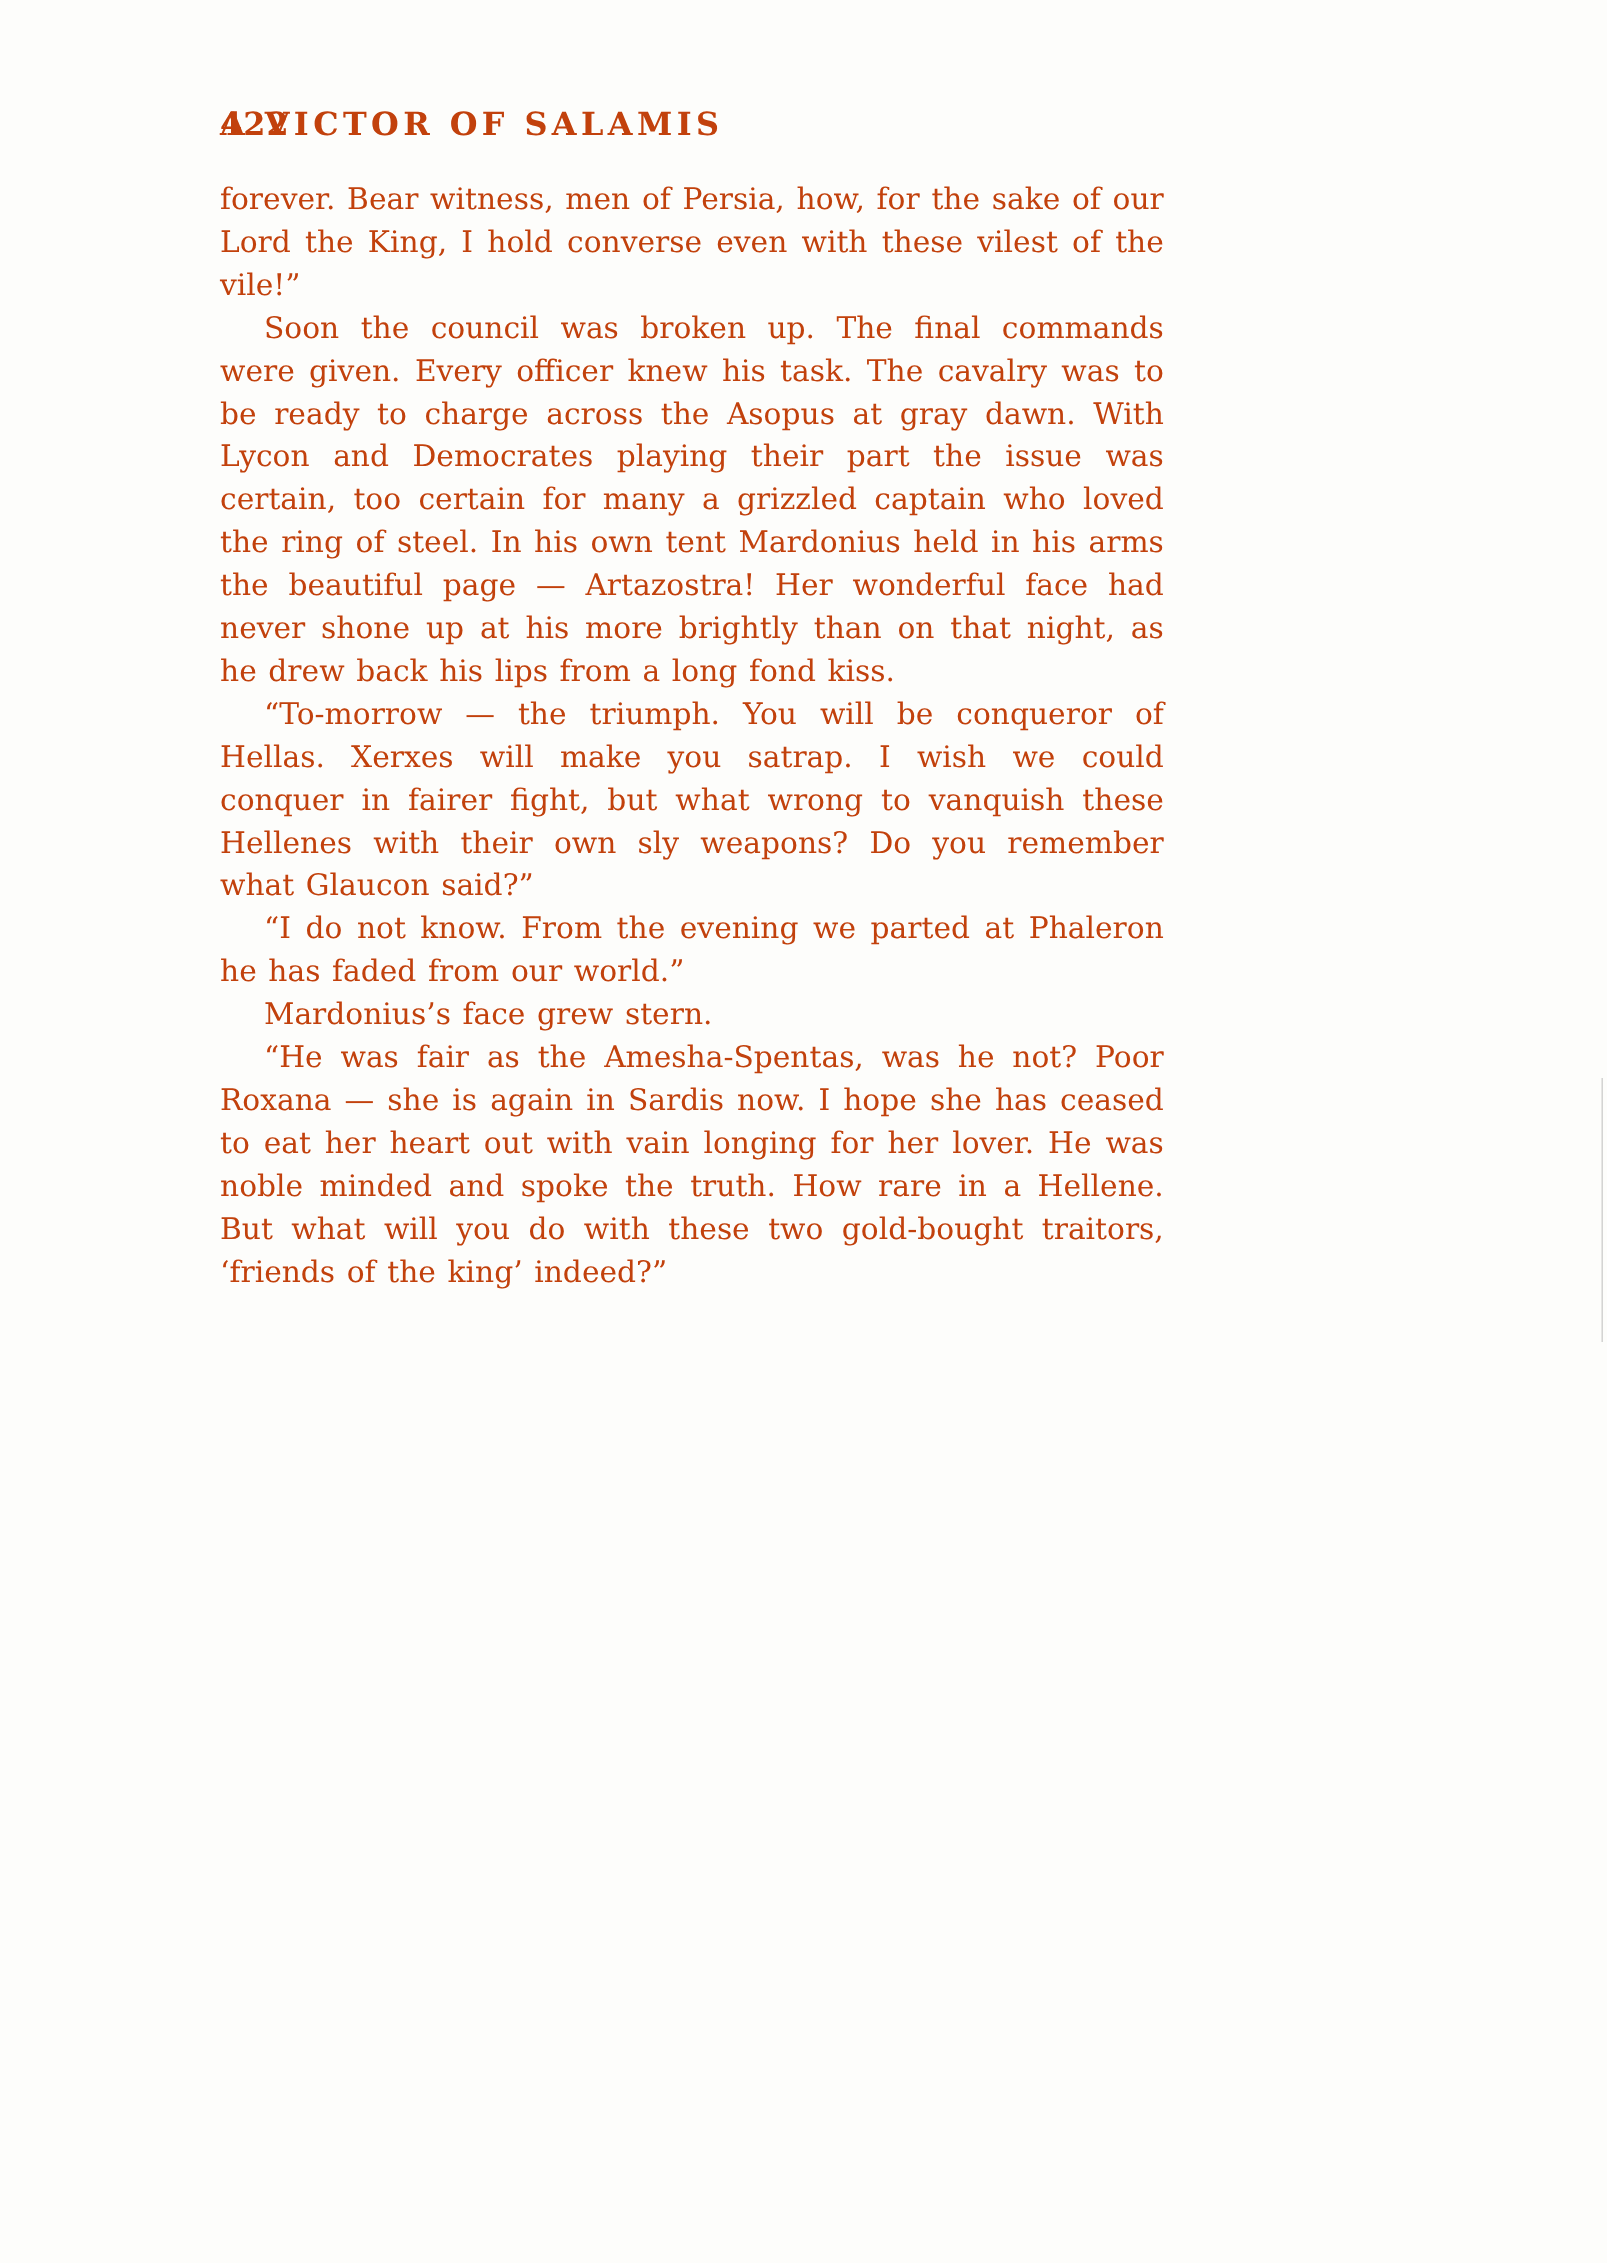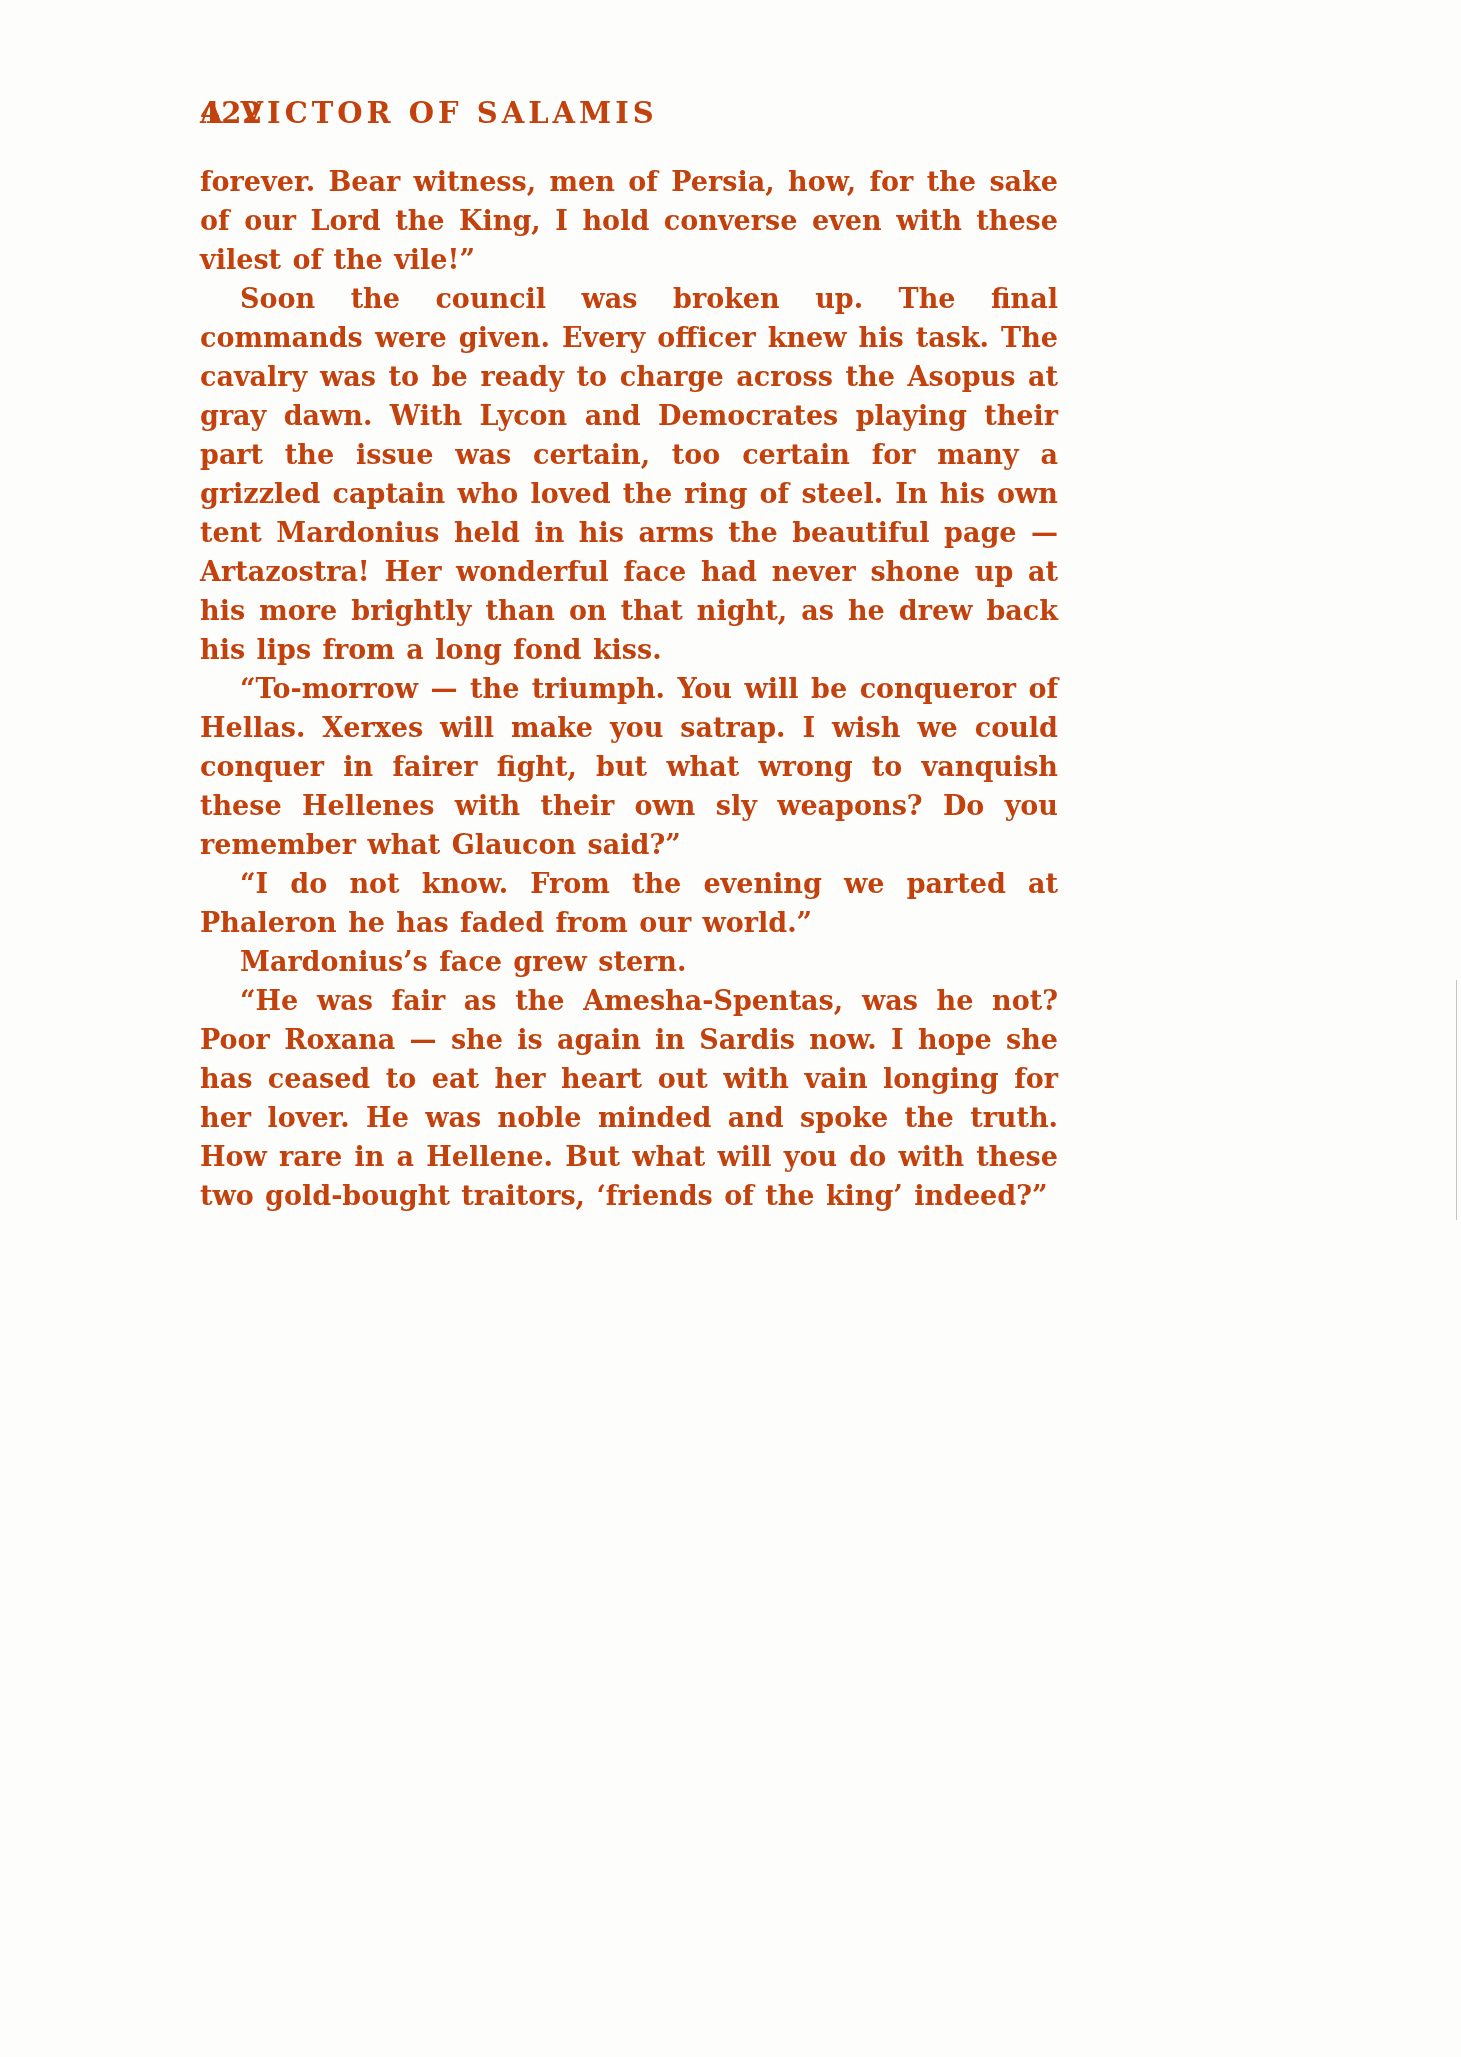--- a/index.html
+++ b/index.html
@@ -47,21 +47,20 @@
     white-space: nowrap;
   }
   .body-text {
     font-size: 27px;
     line-height: 39px;
     text-align: justify;
   }
   .body-text p {
     margin: 0;
     word-spacing: 2px;
-    font-weight: bold;
   }
   .body-text p.indent {
     text-indent: 40px;
   }
   .body-text p.no-indent {
     text-indent: 0;
   }
   
   .scan-edge {
     position: absolute;

